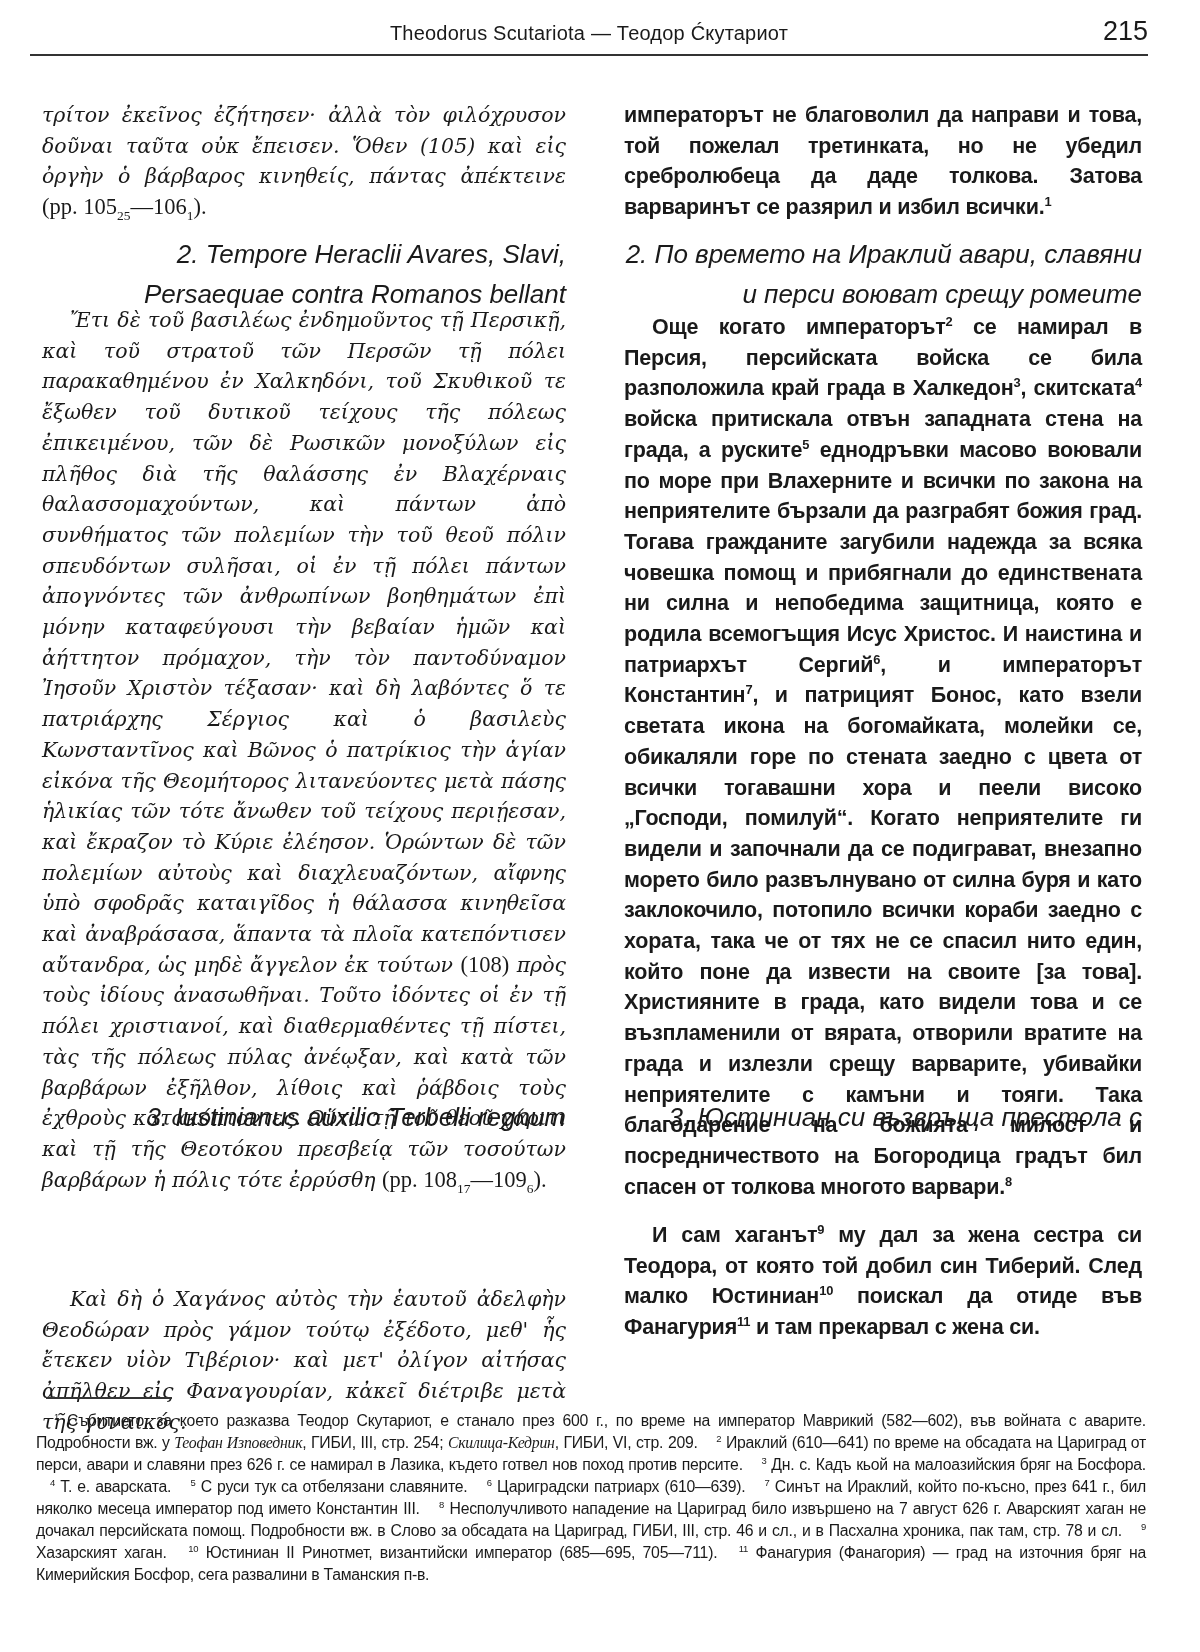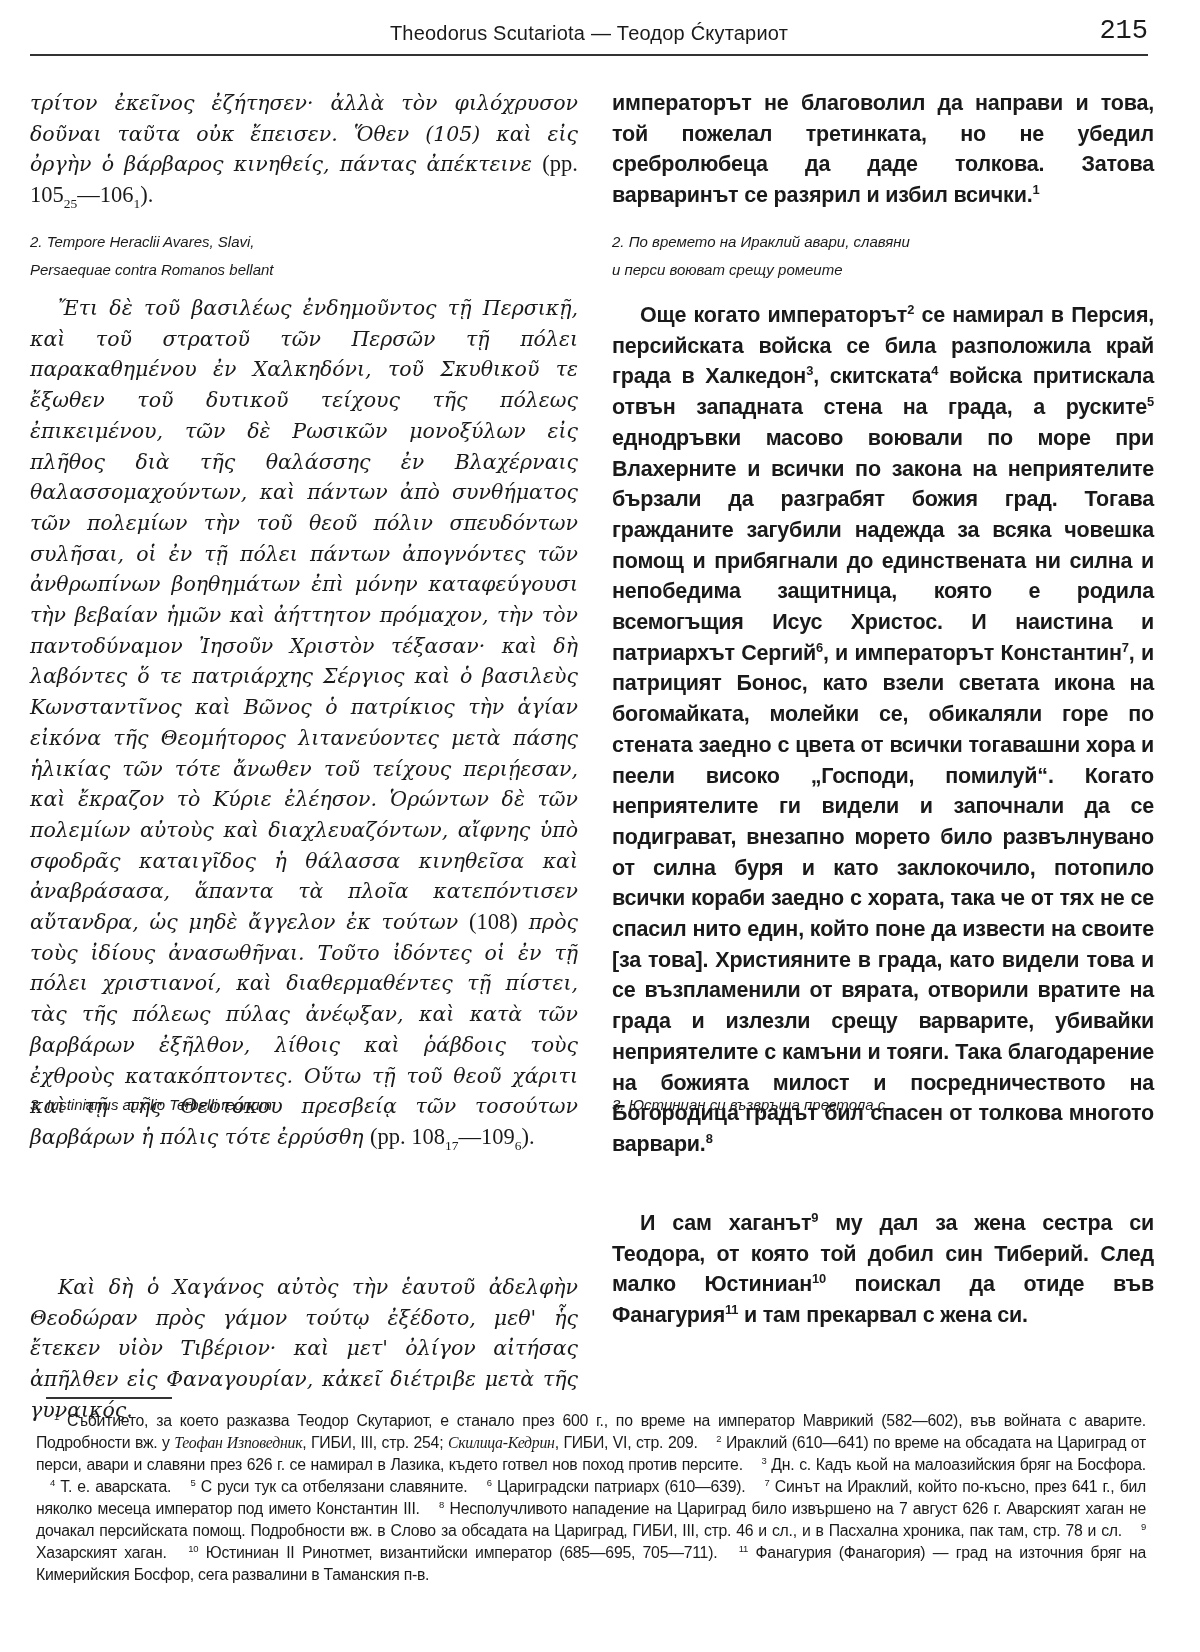--- a/index.html
+++ b/index.html
@@ -11,34 +11,34 @@
   .header {
     position: absolute; left: 30px; right: 52px; top: 14px; height: 40px;
     border-bottom: 2px solid #333;
   }
   .header-title {
     position: absolute; left: 0; right: 0; top: 8px; text-align: center;
     font-family: "Liberation Sans", sans-serif; font-size: 20px; letter-spacing: 0.2px;
   }
   .page-number {
     position: absolute; right: 0; top: 2px;
-    font-family: Liberation Mono, monospace; font-size: 27px;
+    font-family: Liberation Sans, sans-serif; font-size: 27px;
   }
   .col { position: absolute; top: 88px; }
   .col-left { left: 30px; width: 548px; }
   .col-right { left: 612px; width: 542px; }
   .para {
-    margin: 0; text-align: justify; font-size: 22.5px; line-height: 30.7px;
+    margin: 12px; text-align: justify; font-size: 22.5px; line-height: 30.7px;
   }
   .greek { font-style: italic; font-family: "DejaVu Serif", serif; font-size: 20.5px; }
   .greek .nonital { font-style: normal; font-family: "Liberation Serif", serif; font-size: 22.5px; }
   .bg { font-family: "Liberation Sans", sans-serif; font-size: 21.5px; font-weight: bold; letter-spacing: -0.2px; }
   .indent { text-indent: 28px; }
   .heading {
-    text-align: left; font-style: italic; font-size: 15px; line-height: 28px; margin: 0;
+    text-align: right; font-style: italic; font-size: 26px; line-height: 28px; margin: 12px;
     font-family: "Liberation Sans", sans-serif;
   }
   sup { font-size: 0.6em; line-height: 0; vertical-align: super; }
   sub { font-size: 0.6em; line-height: 0; }
   .block { position: absolute; left: 0; right: 0; }
   .footnote-rule {
     position: absolute; left: 46px; top: 1397px; width: 126px; border-top: 2px solid #333;
   }
   .footnotes {
     position: absolute; left: 36px; right: 54px; top: 1410px;

